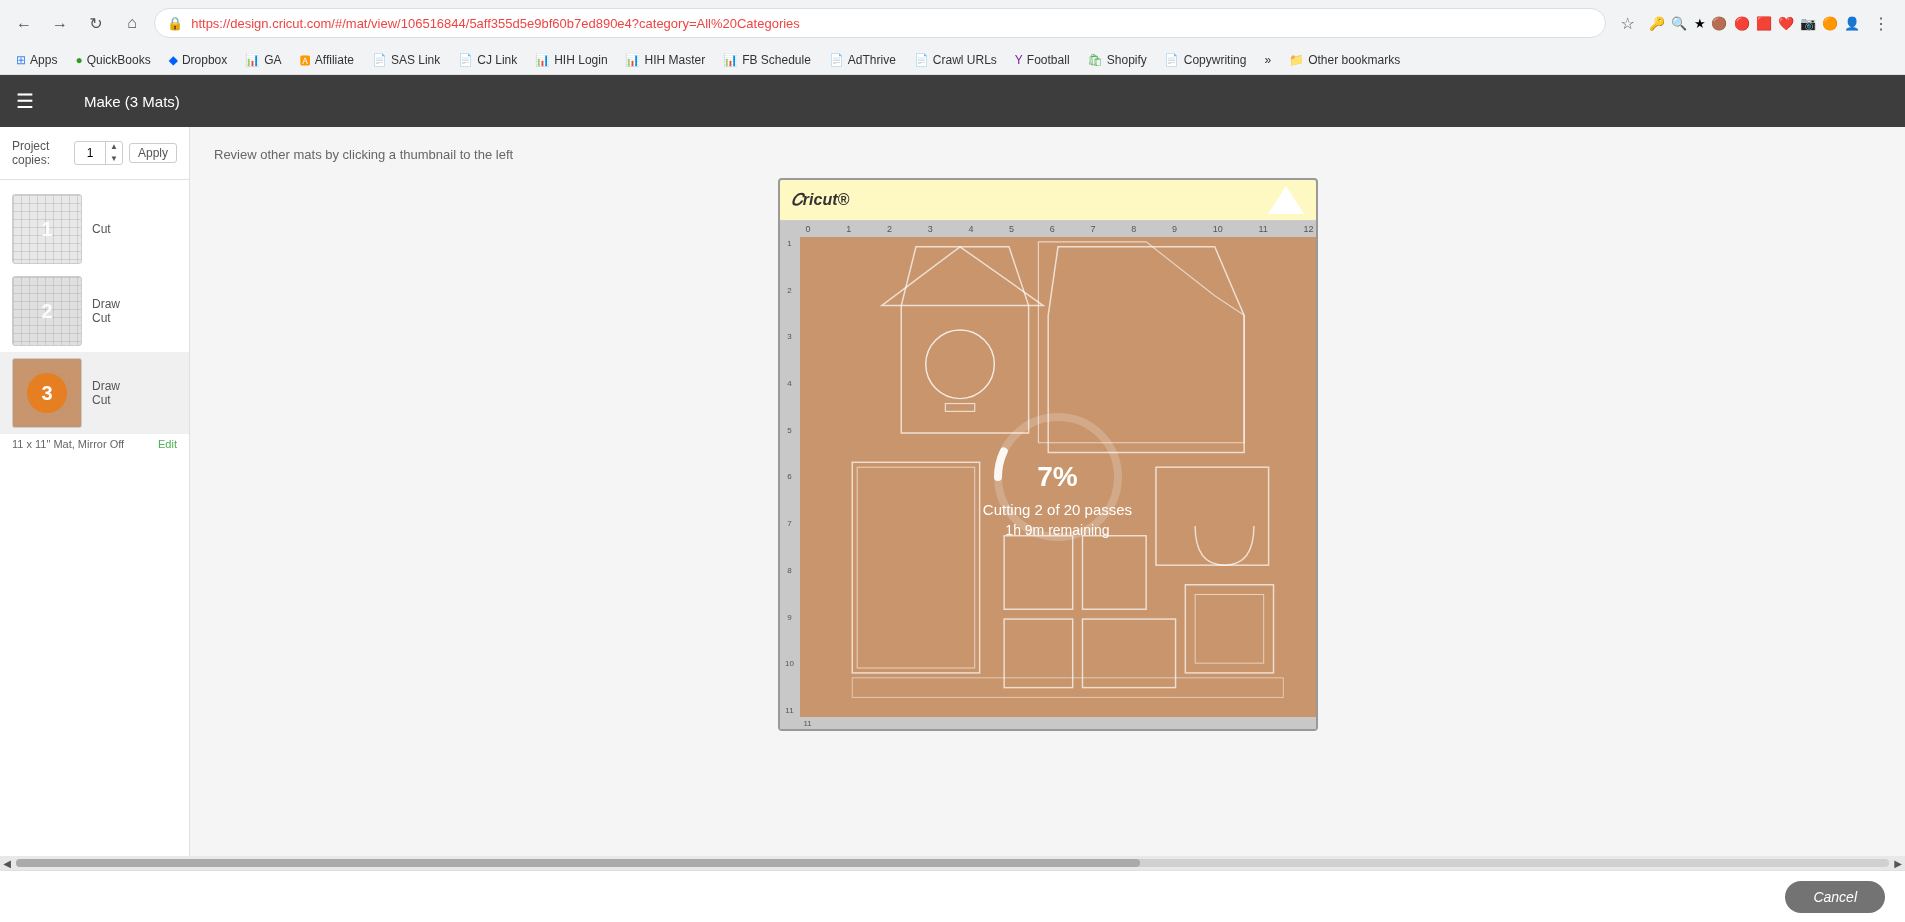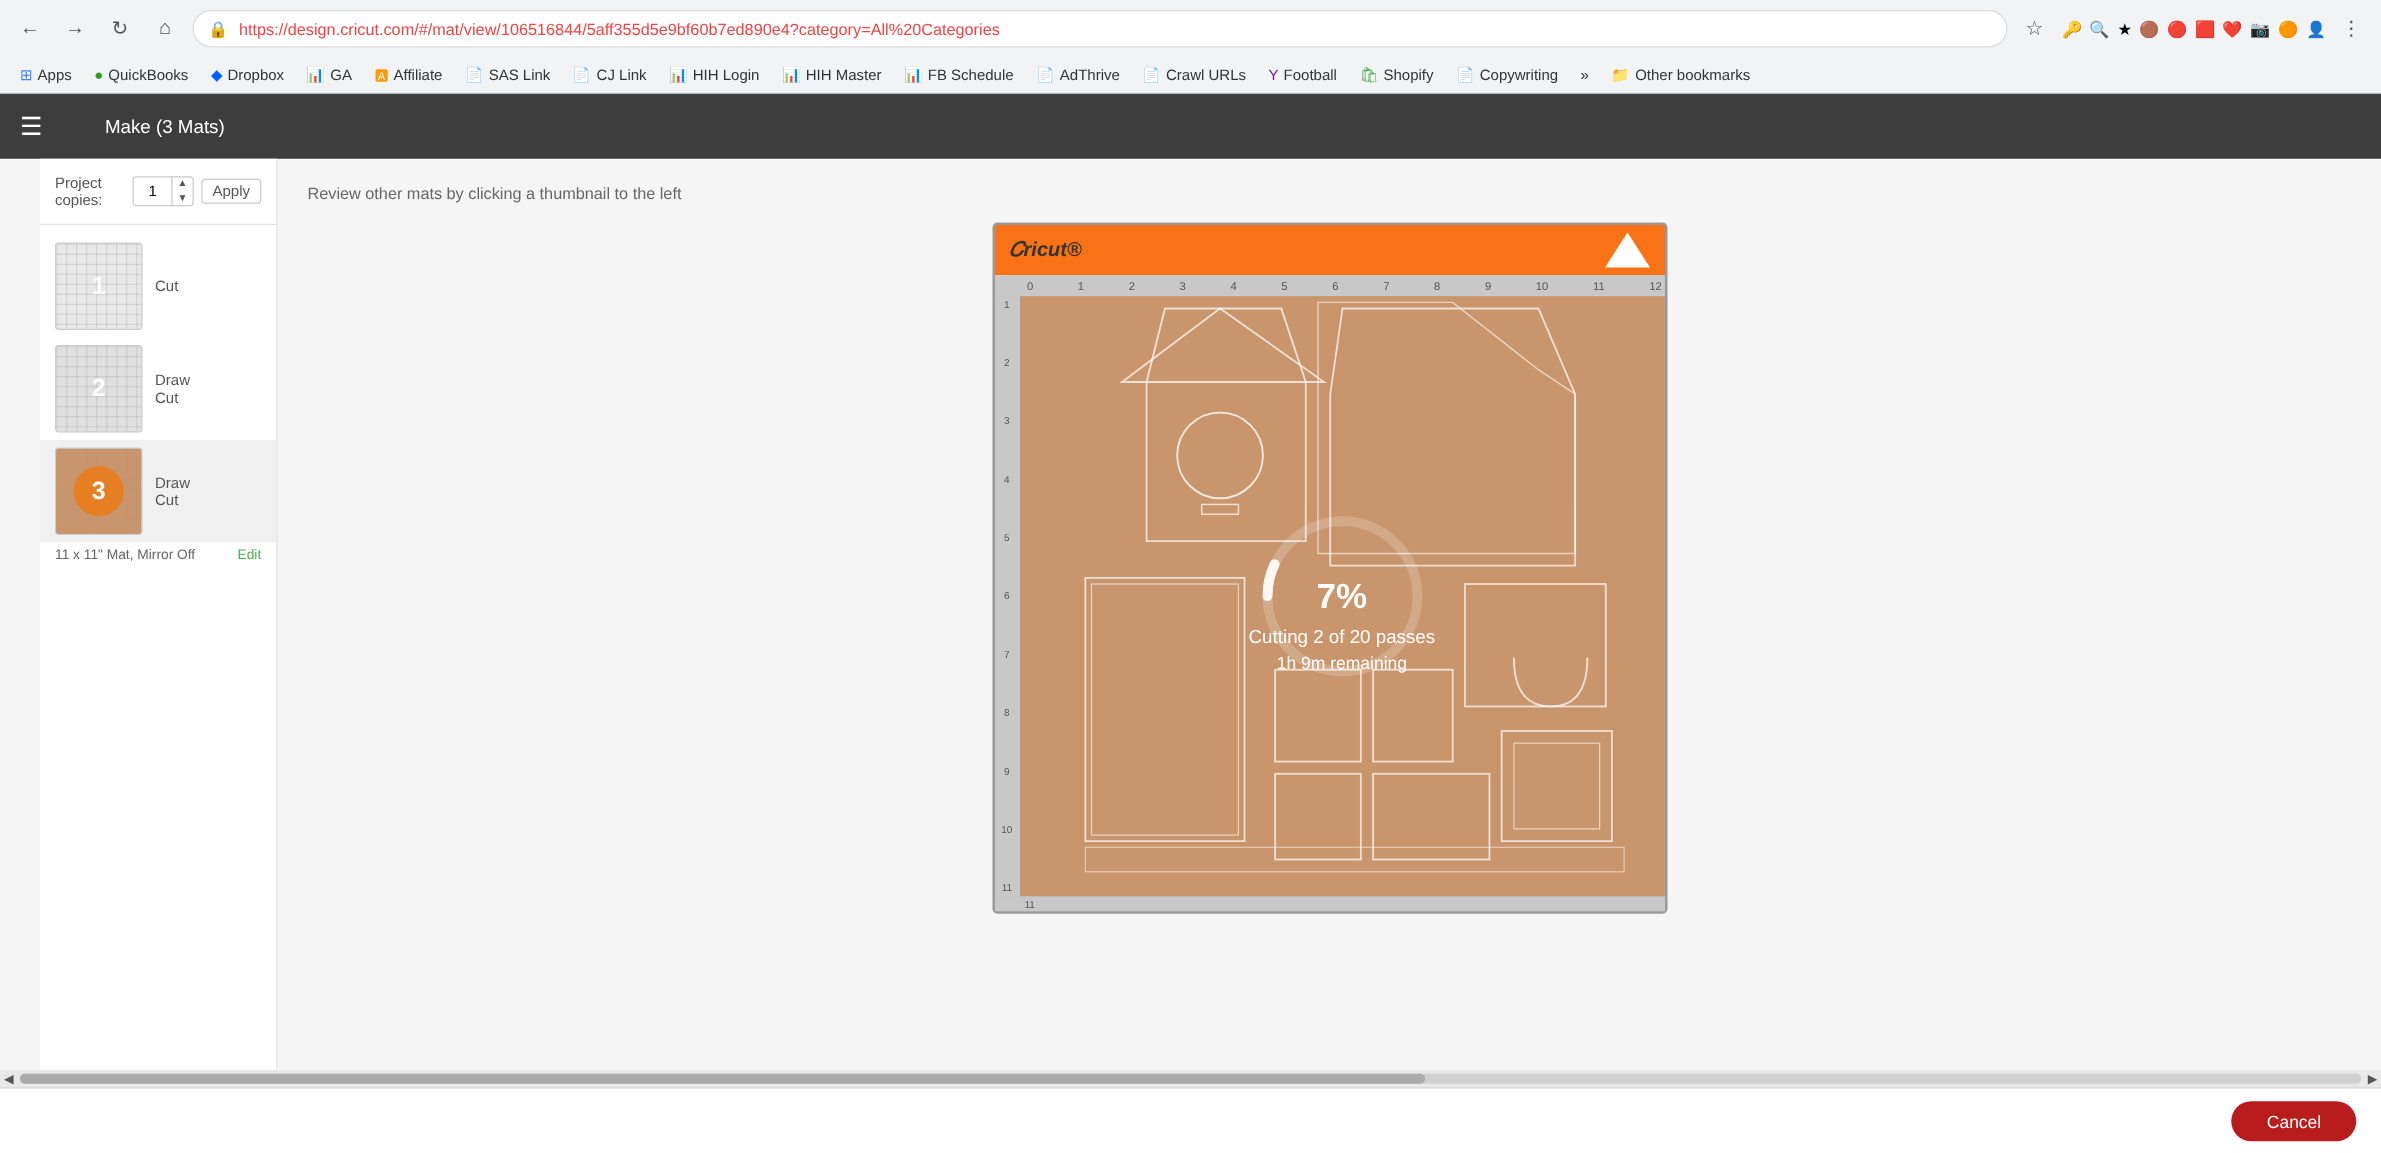--- a/index.html
+++ b/index.html
@@ -84,21 +84,20 @@
     .app-header-center {
       flex: 1;
       text-align: center;
       font-size: 15px;
       color: white;
     }
 
     .app-body {
       display: flex;
       height: calc(922px - 52px - 60px - 37px);
-      padding-left: 32px;
     }
 
     
     .sidebar {
       width: 190px;
       background: white;
       border-right: 1px solid #e0e0e0;
       display: flex;
       flex-direction: column;
       padding: 12px 0;
@@ -241,21 +240,21 @@
       justify-content: center;
     }
     .mat-canvas {
       width: 540px;
       background: #b8b8b8;
       border-radius: 4px;
       position: relative;
       border: 2px solid #999;
     }
     .mat-canvas-header {
-      background: #f97316;
+      background: #fef9c3;
       display: flex;
       align-items: center;
       justify-content: space-between;
       padding: 6px 12px;
       border-bottom: 1px solid #ccc;
       border-radius: 2px 2px 0 0;
     }
     .cricut-logo {
       font-style: italic;
       font-weight: bold;
@@ -337,27 +336,28 @@
       right: 0;
       height: 52px;
       background: white;
       border-top: 1px solid #e0e0e0;
       display: flex;
       align-items: center;
       justify-content: flex-end;
       padding: 0 20px;
     }
     .cancel-btn {
-      background: #b91c1c;
+      background: #737373;
       color: white;
       border: none;
       border-radius: 20px;
       padding: 8px 28px;
       font-size: 14px;
       cursor: pointer;
+      font-style: italic;
     }
 
     
     .horizontal-scrollbar {
       position: fixed;
       bottom: 52px;
       left: 0;
       right: 0;
       height: 14px;
       background: #e8e8e8;

